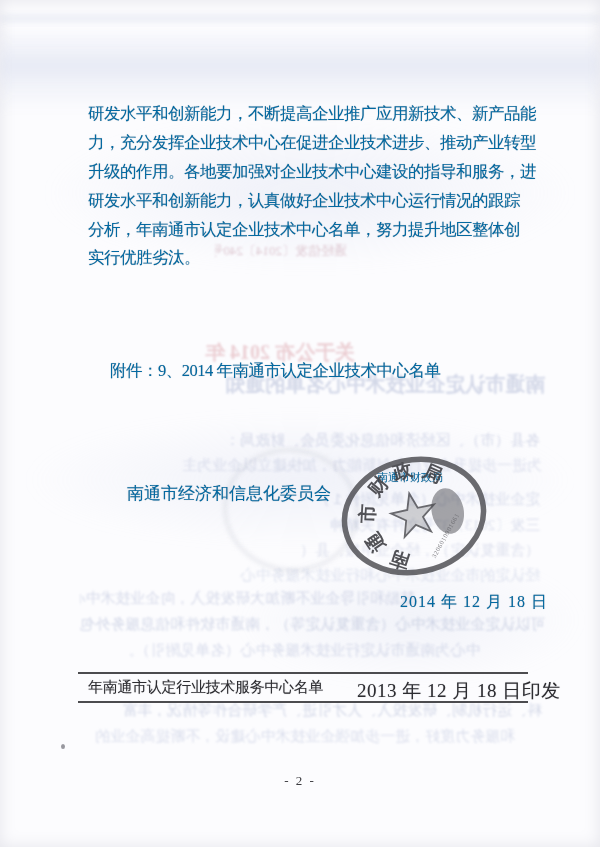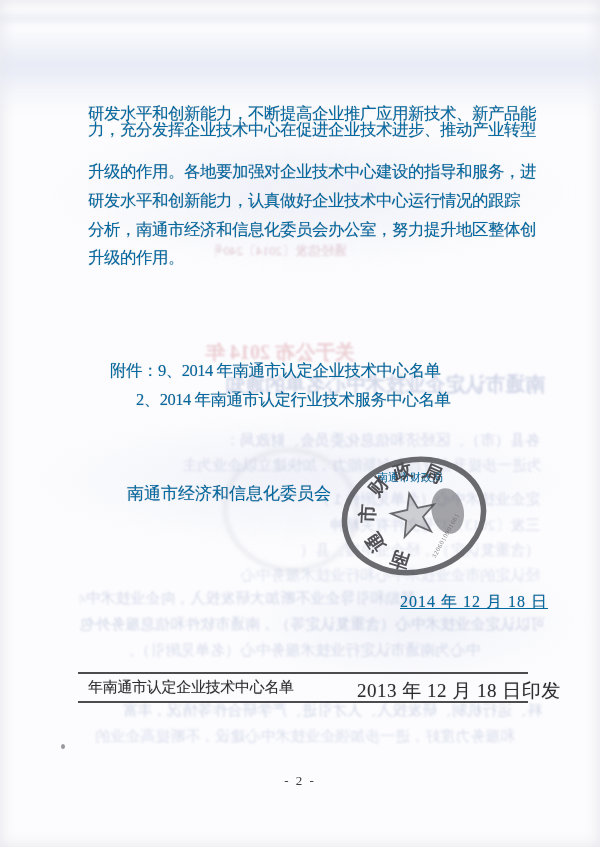--- a/index.html
+++ b/index.html
@@ -21,27 +21,27 @@
   .patch3{position:absolute;top:555px;left:240px;width:340px;height:130px;
     background:radial-gradient(ellipse at 50% 50%,rgba(205,212,232,.22),rgba(205,212,232,0) 72%);filter:blur(7px);}
   .specdot{position:absolute;top:744px;left:61px;width:4px;height:5px;background:rgba(70,70,80,.55);border-radius:50%;}
 
   
   .tline{
     position:absolute;left:88px;white-space:nowrap;
     font-size:16.5px;letter-spacing:-0.5px;color:#0369a1;
     text-shadow:0 0 1px rgba(45,45,55,.35);
   }
-  .l1{top:103px}.l2{top:119px}.l3{top:161px}.l4{top:190px}
+  .l1{top:103px}.l2{top:132px}.l3{top:161px}.l4{top:190px}
   .l5{top:219px}.l6{top:247px}
   .l7{top:276px;left:121px}.l8{top:304px}
   .a1{top:360px;left:110px}.a2{top:389px;left:136px}
   .sigrow-left{top:482px;left:127px;font-size:17px;letter-spacing:0;}
   .sigrow-right{top:470px;left:377px;font-size:11px;letter-spacing:0;}
-  .daterow{top:592px;left:400px;font-size:16px;letter-spacing:1px;text-decoration:underline;}
+  .daterow{top:592px;left:400px;font-size:16px;letter-spacing:1px;}
 
   
   .rule{position:absolute;left:78px;width:450px;height:2px;background:#2d2d30;opacity:.85;}
   .r1{top:672px}.r2{top:701px}
   .f-office{position:absolute;top:678px;left:88px;font-size:15px;color:#2d2d31;white-space:nowrap;letter-spacing:-0.3px;text-shadow:0 0 1px rgba(45,45,55,.3);}
   .f-print{position:absolute;top:678px;left:357px;font-size:19px;color:#2d2d31;white-space:nowrap;letter-spacing:0.5px;text-shadow:0 0 1px rgba(45,45,55,.3);}
   .pagenum{position:absolute;top:773px;left:0;width:600px;text-align:center;font-size:13px;color:#3a3a3e;letter-spacing:2px;}
 
   
   .seal{position:absolute;top:446px;left:334px;width:160px;height:140px;filter:blur(.5px);opacity:.9;}
@@ -89,25 +89,24 @@
   <div class="ghost g9">鼓励和引导企业不断加大研发投入，向企业技术中心集聚</div>
   <div class="ghost g10">可以认定企业技术中心（含重复认定等），南通市软件和信息服务外包</div>
   <div class="ghost g11">中心为南通市认定行业技术服务中心（名单见附引）。</div>
   <div class="ghost g12">科、运行机制、研发投入、人才引进、产学研合作等情况，丰富</div>
   <div class="ghost g13">和服务力度好，进一步加强企业技术中心建设，不断提高企业的</div>
 
   <div class="tline l1">研发水平和创新能力，不断提高企业推广应用新技术、新产品能</div>
   <div class="tline l2">力，充分发挥企业技术中心在促进企业技术进步、推动产业转型</div>
   <div class="tline l3">升级的作用。各地要加强对企业技术中心建设的指导和服务，进</div>
   <div class="tline l4">研发水平和创新能力，认真做好企业技术中心运行情况的跟踪</div>
-  <div class="tline l5">分析，南通市经济和信息化委员会办公室，努力提升地区整体创</div>
-  <div class="tline l6">升级的作用。</div>
+  <div class="tline l5">分析，年南通市认定企业技术中心名单，努力提升地区整体创</div>
+  <div class="tline l6">实行优胜劣汰。</div>
 
   <div class="tline a1">附件：9、2014 年南通市认定企业技术中心名单</div>
-  <div class="tline a2">2、2014 年南通市认定行业技术服务中心名单</div>
 
   <div class="tline sigrow-left">南通市经济和信息化委员会</div>
   <div class="tline sigrow-right">南通市财政局</div>
   <div class="tline daterow">2014 年 12 月 18 日</div>
 
   <div class="ghost-seal"></div>
 
   <div class="seal">
     <svg width="160" height="140" viewBox="0 0 160 140">
       <g transform="translate(80,70) rotate(-12)">
@@ -123,18 +122,18 @@
         <text transform="rotate(36) translate(0,-40)" text-anchor="middle" font-size="19" font-weight="bold" fill="#404045">局</text>
 
         <ellipse cx="34" cy="2" rx="16" ry="23" fill="#3a3a3f" opacity="0.5"></ellipse>
 
         <text transform="translate(12,46) rotate(-49)" font-size="6.5" letter-spacing="0.6" fill="#55555a" opacity="0.85">3206010901661</text>
       </g>
     </svg>
   </div>
 
   <div class="rule r1"></div>
-  <div class="f-office">年南通市认定企业技术中心名单</div>
+  <div class="f-office">年南通市认定行业技术服务中心名单</div>
   <div class="f-print">2013 年 12 月 18 日印发</div>
   <div class="rule r2"></div>
   <div class="pagenum">- 2 -</div>
 
 </div>
 
 </body></html>

